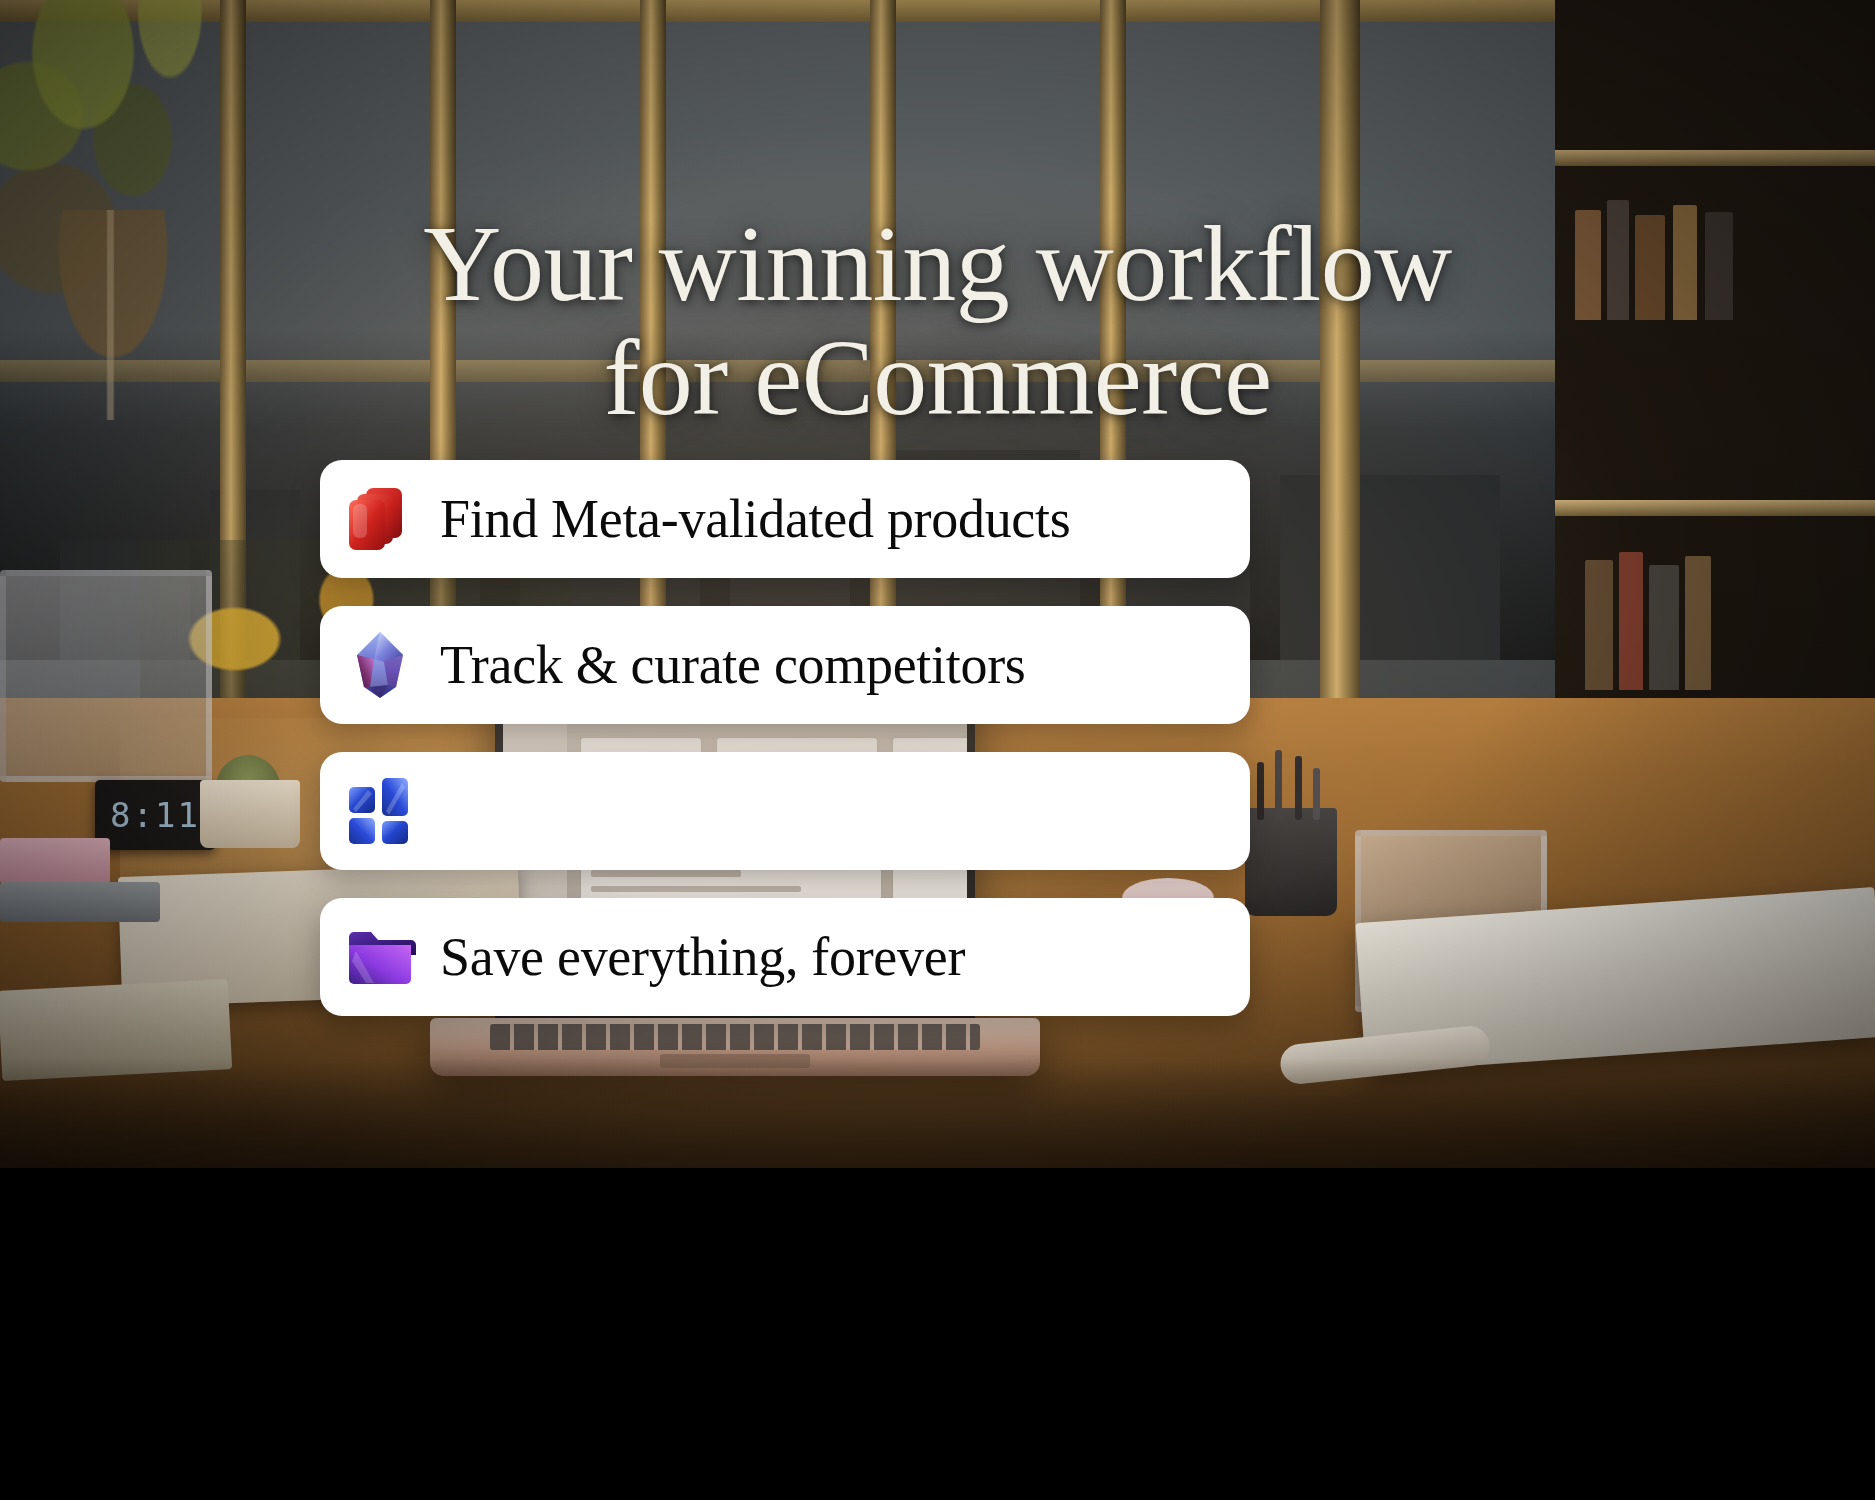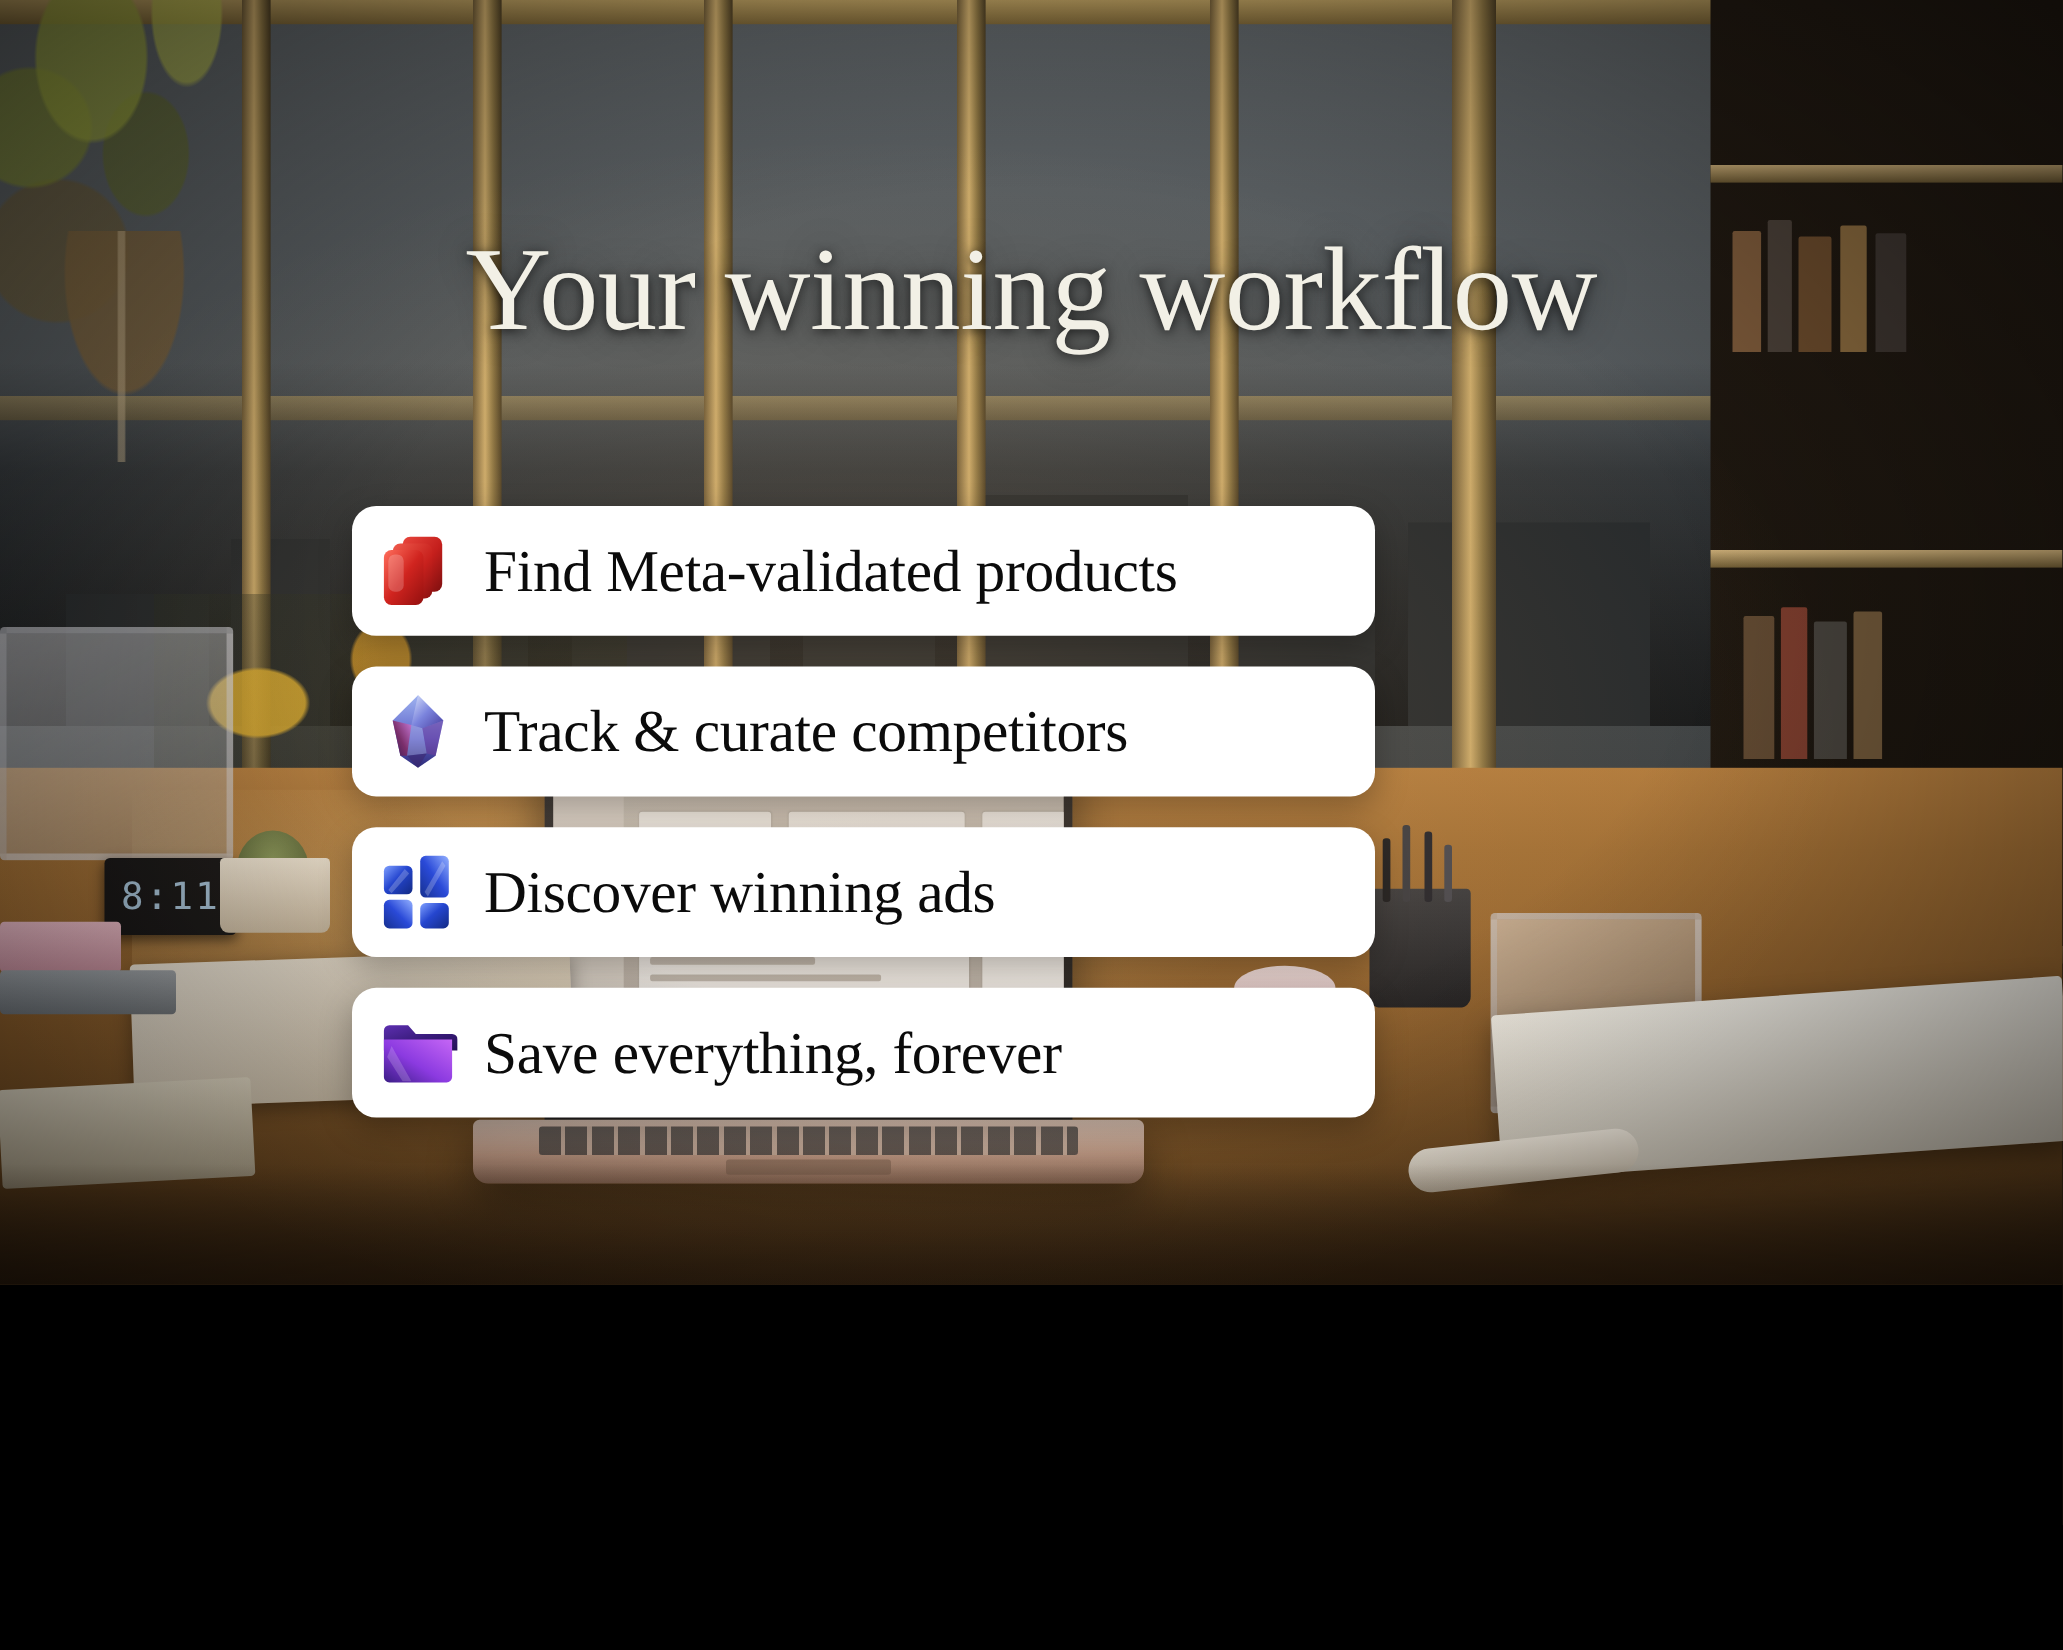--- a/index.html
+++ b/index.html
@@ -218,20 +218,21 @@
 
     <div class="desk-edge"></div>
     <div class="grade"></div>
     <div class="vignette"></div>
   </div>
 
   <div class="content">
 
     <h1 class="headline">
       <span class="l">Your winning workflow</span>
+      <span class="l">for eCommerce</span>
     </h1>
 
     <div class="cards">
 
       <div class="card">
         <div class="icon-wrap">
           <svg class="icon" viewBox="0 0 72 72">
             <defs>
               <linearGradient id="r1" x1="0" y1="0" x2="1" y2="1">
                 <stop offset="0" stop-color="#e8453c"></stop>
@@ -305,21 +306,20 @@
               </linearGradient>
             </defs>
             <rect x="5" y="12" width="26" height="26" rx="5" fill="url(#b1)"></rect>
             <rect x="38" y="3" width="26" height="38" rx="5" fill="url(#b2)"></rect>
             <rect x="5" y="43" width="26" height="26" rx="5" fill="url(#b2)"></rect>
             <rect x="38" y="46" width="26" height="23" rx="5" fill="url(#b1)"></rect>
             <path d="M9 34 L24 15 L28 19 L12 37 Z" fill="rgba(255,255,255,.22)"></path>
             <path d="M42 36 L58 8 L61 12 L45 40 Z" fill="rgba(255,255,255,.22)"></path>
           </svg>
         </div>
-        <div class="card-label">Discover winning ads</div>
       </div>
 
       <div class="card">
         <div class="icon-wrap">
           <svg class="icon" viewBox="0 0 72 72">
             <defs>
               <linearGradient id="p1" x1="0" y1="0" x2="1" y2="1">
                 <stop offset="0" stop-color="#5d2fb0"></stop>
                   <stop offset=".5" stop-color="#3a1c7d"></stop>
                   <stop offset="1" stop-color="#241055"></stop>

